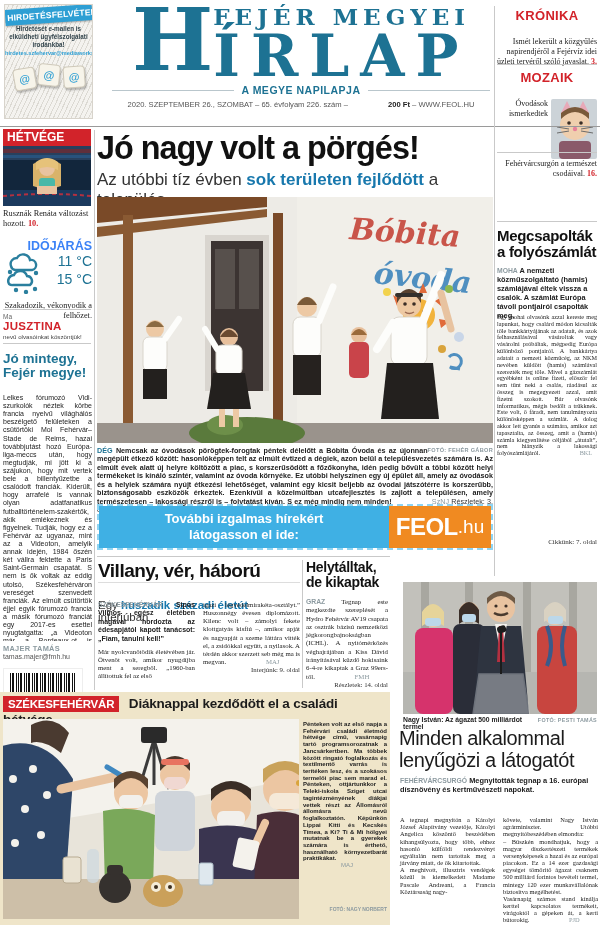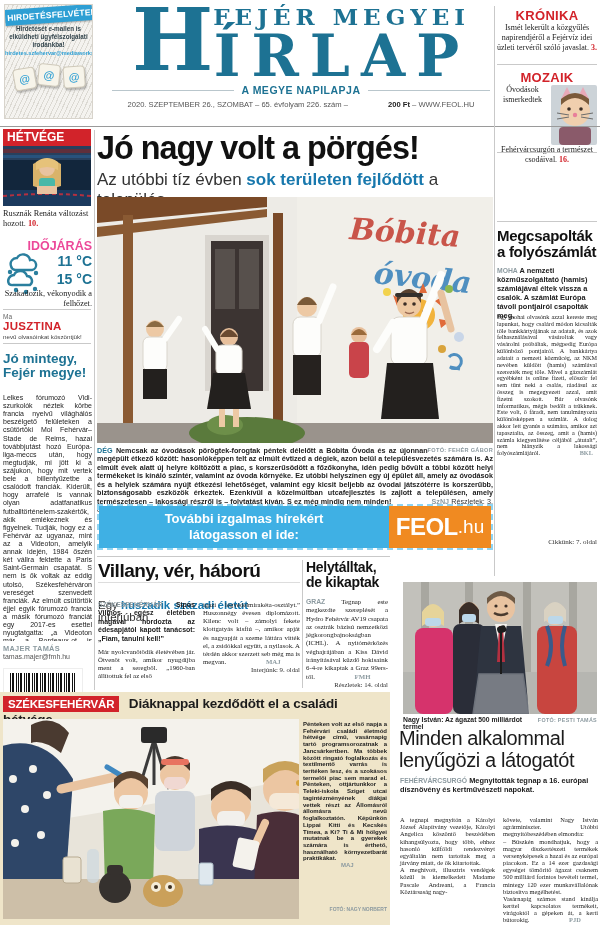--- a/index.html
+++ b/index.html
@@ -20,63 +20,63 @@
   .die{width:20px;height:20px;background:#f7f4ea;border:1px solid #cfc9ba;border-radius:4px;
        display:flex;align-items:center;justify-content:center;color:#2e9fd4;font-weight:700;font-size:11px;
        box-shadow:1px 2px 2px rgba(0,0,0,.25);}
   .die:nth-child(1){transform:rotate(-10deg) translateY(4px);}
   .die:nth-child(2){transform:rotate(6deg);}
   .die:nth-child(3){transform:rotate(-4deg) translateY(2px);}
 
   .masthead{left:112px;top:2px;width:378px;color:#1d7293;}
   .mh-row{display:flex;justify-content:center;align-items:flex-start;}
   .mh-h{font-family:"DejaVu Serif",serif;font-weight:700;font-size:86px;line-height:.88;}
-  .mh-right{padding-top:1px;text-align:right;}
+  .mh-right{padding-top:1px;}
   .mh-top{font-family:"DejaVu Serif",serif;font-weight:700;font-size:23px;letter-spacing:5px;white-space:nowrap;}
   .mh-main{font-family:"DejaVu Serif",serif;font-weight:700;font-size:57px;line-height:.92;letter-spacing:11px;white-space:nowrap;}
   .tagline{display:flex;align-items:center;gap:8px;margin-top:2px;}
   .tagline:before,.tagline:after{content:"";flex:1;height:1px;background:#b9c6cc;}
   .tagline span{font-size:10.5px;font-weight:700;letter-spacing:.5px;}
   .dateline{text-align:center;font-size:7.6px;color:#555;margin-top:4px;}
   .dateline b{color:#222;padding-left:38px;}
 
   
   .rail{left:497px;width:100px;}
   .rail-title{color:#d2232a;font-weight:700;font-size:13px;text-align:center;letter-spacing:.3px;}
-  .rail-text{font-family:"Liberation Serif",serif;font-size:8px;line-height:1.22;text-align:center;color:#222;margin-top:0;}
+  .rail-text{font-family:"Liberation Serif",serif;font-size:8px;line-height:1.22;text-align:right;color:#222;margin-top:14px;}
   .pgnum{color:#d2232a;font-weight:700;}
   .mozaik-img{float:right;width:46px;height:60px;margin-left:3px;border-radius:2px;overflow:hidden;}
 
   
   .banner-red{background:#d2232a;color:#fff;font-weight:700;}
   .hetvege{left:3px;top:129px;width:88px;height:17px;font-size:12px;padding:1px 4px;box-sizing:border-box;}
   .leftcap{left:3px;top:209px;width:89px;font-family:"Liberation Serif",serif;font-size:8.3px;line-height:1.2;color:#222;}
-  .weather-title{left:3px;top:239px;width:89px;color:#ec4899;font-weight:700;font-size:12.5px;text-align:right;}
-  .temp{left:3px;width:89px;text-align:right;color:#1d7293;font-weight:700;font-size:14px;}
-  .weather-desc{left:3px;top:289px;width:89px;font-family:"Liberation Serif",serif;font-size:8.3px;text-align:right;line-height:1.2;color:#222;}
+  .weather-title{left:3px;top:239px;width:89px;color:#3b82f6;font-weight:700;font-size:12.5px;text-align:right;}
+  .temp{left:3px;width:89px;text-align:right;color:#1d7293;font-weight:400;font-size:14px;}
+  .weather-desc{left:3px;top:301px;width:89px;font-family:"Liberation Serif",serif;font-size:8.3px;text-align:right;line-height:1.2;color:#222;}
   .nameday-label{left:3px;top:313px;font-size:6.5px;color:#666;}
   .nameday-name{left:3px;top:320px;color:#d2232a;font-weight:700;font-size:11.5px;letter-spacing:.3px;}
   .nameday-text{left:3px;top:333px;font-size:6.2px;color:#444;}
   .morning-title{left:3px;top:352px;width:89px;color:#1d7293;font-weight:700;font-size:13.5px;line-height:1.05;}
   .morning-body{left:3px;top:394px;width:89px;height:247px;overflow:hidden;font-size:7px;line-height:1.16;
                 text-align:justify;color:#222;font-weight:500;}
   .author{left:3px;top:644px;font-size:7.4px;font-weight:700;color:#8c9aa0;letter-spacing:.3px;}
   .author-mail{left:3px;top:653px;font-size:7px;color:#555;}
   .barcode-box{left:3px;top:668px;width:78px;height:28px;background:#fff;border:1px solid #eee;display:flex;align-items:center;justify-content:center;}
   .barcode{width:66px;height:20px;background:repeating-linear-gradient(90deg,#111 0 1px,#fff 1px 2px,#111 2px 4px,#fff 4px 6px,#111 6px 7px,#fff 7px 8px);}
 
   
   .lead-hl{left:97px;top:129px;width:396px;font-size:33px;font-weight:700;letter-spacing:-1px;color:#111;
            transform:scaleX(.98);transform-origin:left;white-space:nowrap;}
   .lead-sub{left:97px;top:170px;width:396px;font-size:17px;color:#333;}
   .lead-sub b{color:#1878ad;font-weight:700;}
   .mainphoto{left:97px;top:197px;width:396px;height:246px;overflow:hidden;}
   .lead-cap{left:97px;top:447px;width:396px;font-size:7.2px;font-weight:700;line-height:1.18;text-align:justify;color:#222;}
   .captag{color:#1d7293;}
-  .sig{color:#8c9aa0;font-weight:700;padding-left:38px;}
+  .sig{color:#8c9aa0;font-weight:400;padding-left:38px;}
   .more{font-weight:400;color:#333;}
   .credit{float:right;color:#8c9aa0;font-weight:700;font-size:5.6px;letter-spacing:.3px;}
 
   
   .promo{left:97px;top:504px;width:396px;height:46px;border:2px dashed #8fd4f2;box-sizing:border-box;display:flex;}
   .promo-blue{flex:1;background:#3fb0e4;color:#fff;display:flex;flex-direction:column;justify-content:center;
               align-items:center;font-weight:700;font-size:13px;line-height:1.25;}
   .promo-orange{width:102px;background:#f08a21;color:#fff;display:flex;align-items:center;justify-content:center;}
   .promo-orange .feol{font-weight:700;font-size:24px;letter-spacing:-.5px;}
   .promo-orange .hu{font-weight:400;font-size:19px;}

